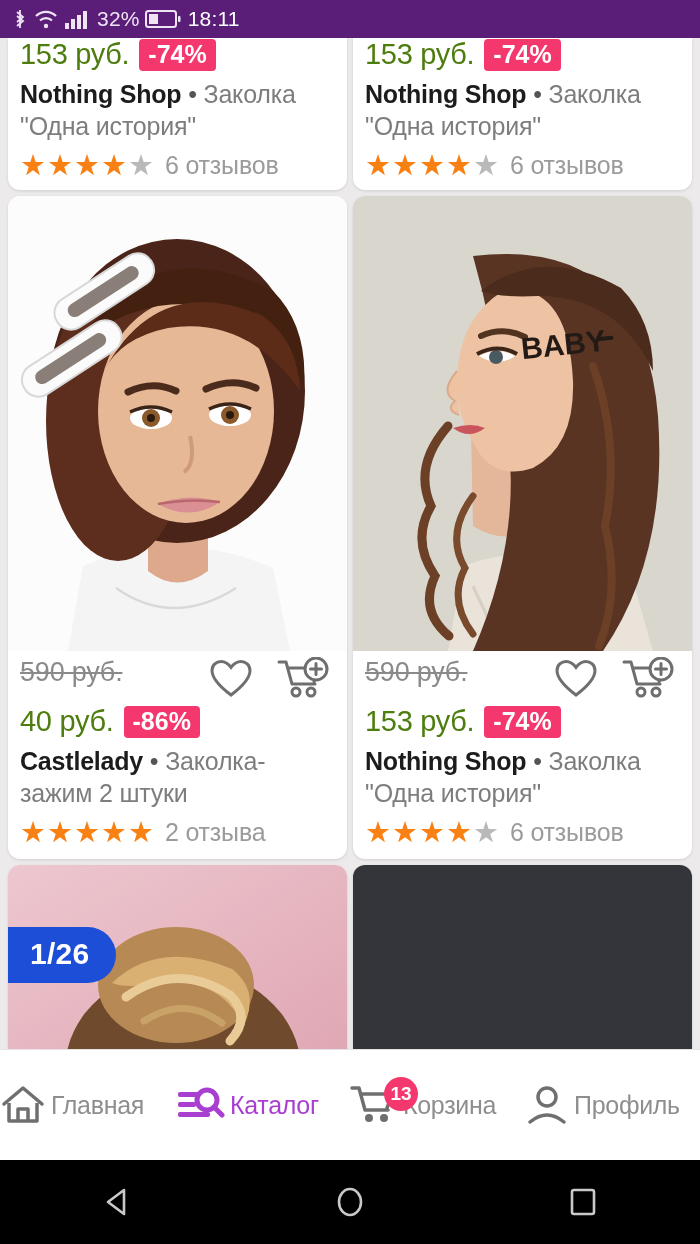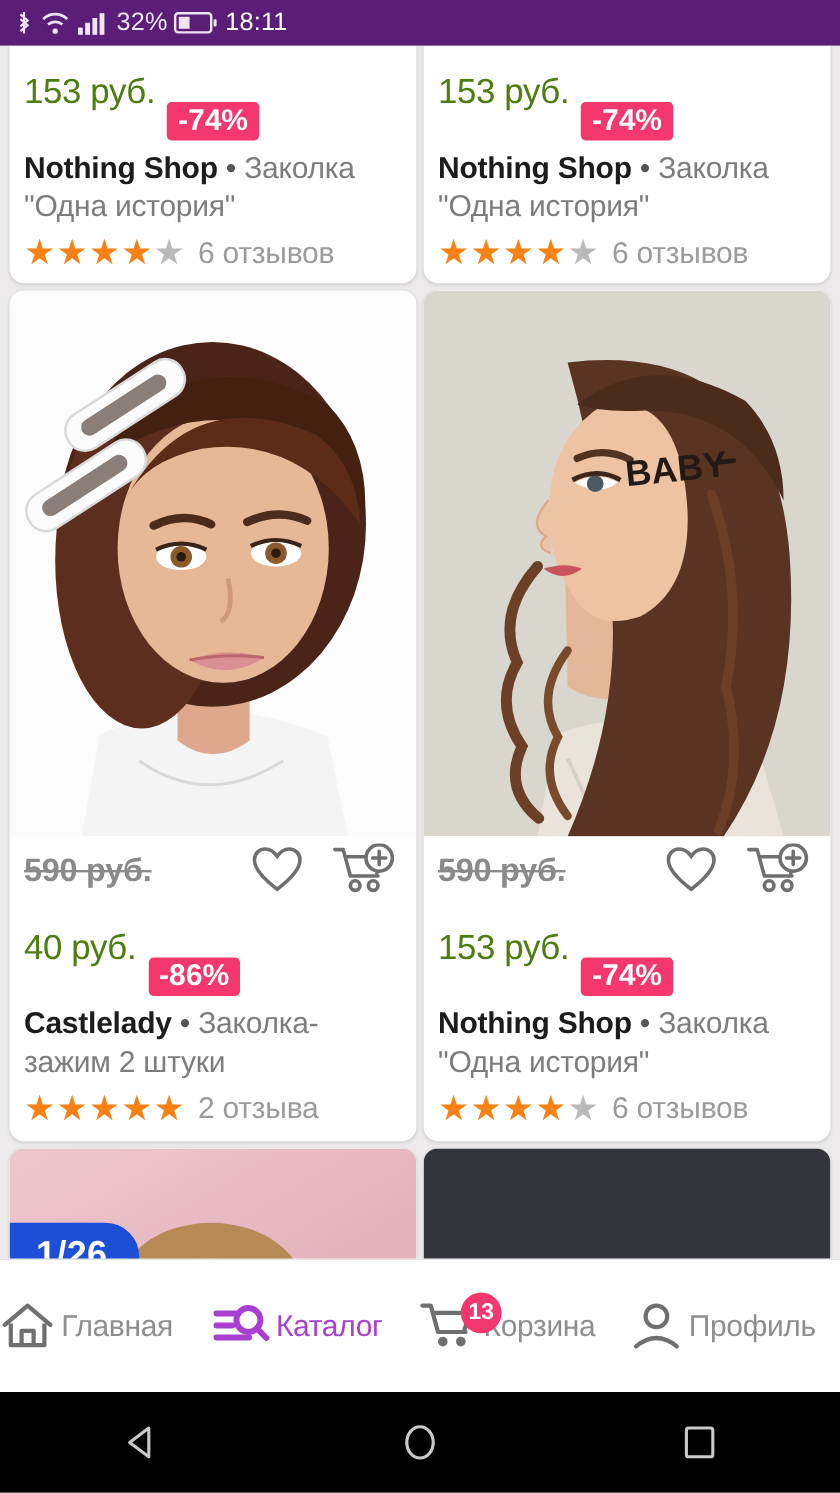--- a/index.html
+++ b/index.html
@@ -43,21 +43,21 @@
     border-radius:0 0 12px 12px;
     box-shadow:0 1px 3px rgba(0,0,0,.12);
     padding:0 12px 10px 12px;
     margin-top:0;
   }
 
   .price-row { display:flex; align-items:center; gap:10px; }
   .price-new { color:#4d7c0f; font-size:29px; font-weight:normal; letter-spacing:-.3px; }
   .badge-disc {
     background:#f4376d; color:#fff; font-size:25px; font-weight:bold;
-    padding:1px 9px 3px 9px; border-radius:4px; line-height:1.12;margin-top:47px;
+    padding:1px 9px 3px 9px; border-radius:4px; line-height:1.12;
   }
   .price-old {
     color:#8a8a8a; font-size:27px; text-decoration:line-through;
     text-decoration-thickness:2px; letter-spacing:-.2px;
   }
   .title {
     font-size:25px; color:#7d7d7d; line-height:1.28; margin-top:7px;
     letter-spacing:-.2px;
   }
   .brand { color:#1c1c1c; font-weight:bold; }
@@ -65,21 +65,21 @@
   .rating { display:flex; align-items:center; gap:11px; margin-top:9px; }
   .stars { display:flex; gap:1px; }
   .star { font-size:29px; line-height:1; color:#f98012; }
   .star.off { color:#b9b9b9; }
   .reviews { font-size:25px; color:#9b9b9b; letter-spacing:-.2px; }
 
   
   .photo { width:100%; height:455px; position:relative; overflow:hidden; }
 
   .info { padding:6px 12px 12px 12px; }
-  .top-line { display:flex; align-items:center; justify-content:space-between;font-weight:bold; }
+  .top-line { display:flex; justify-content:space-between; }
   .actions { display:flex; align-items:center; gap:24px; padding-right:6px; }
 
   
   .pager {
     position:absolute; left:0; top:62px;
     background:#1d4ed8; color:#fff; font-size:30px; font-weight:bold;
     padding:10px 26px 12px 22px; border-radius:0 32px 32px 0;
     z-index:15; letter-spacing:.3px;
   }
 

